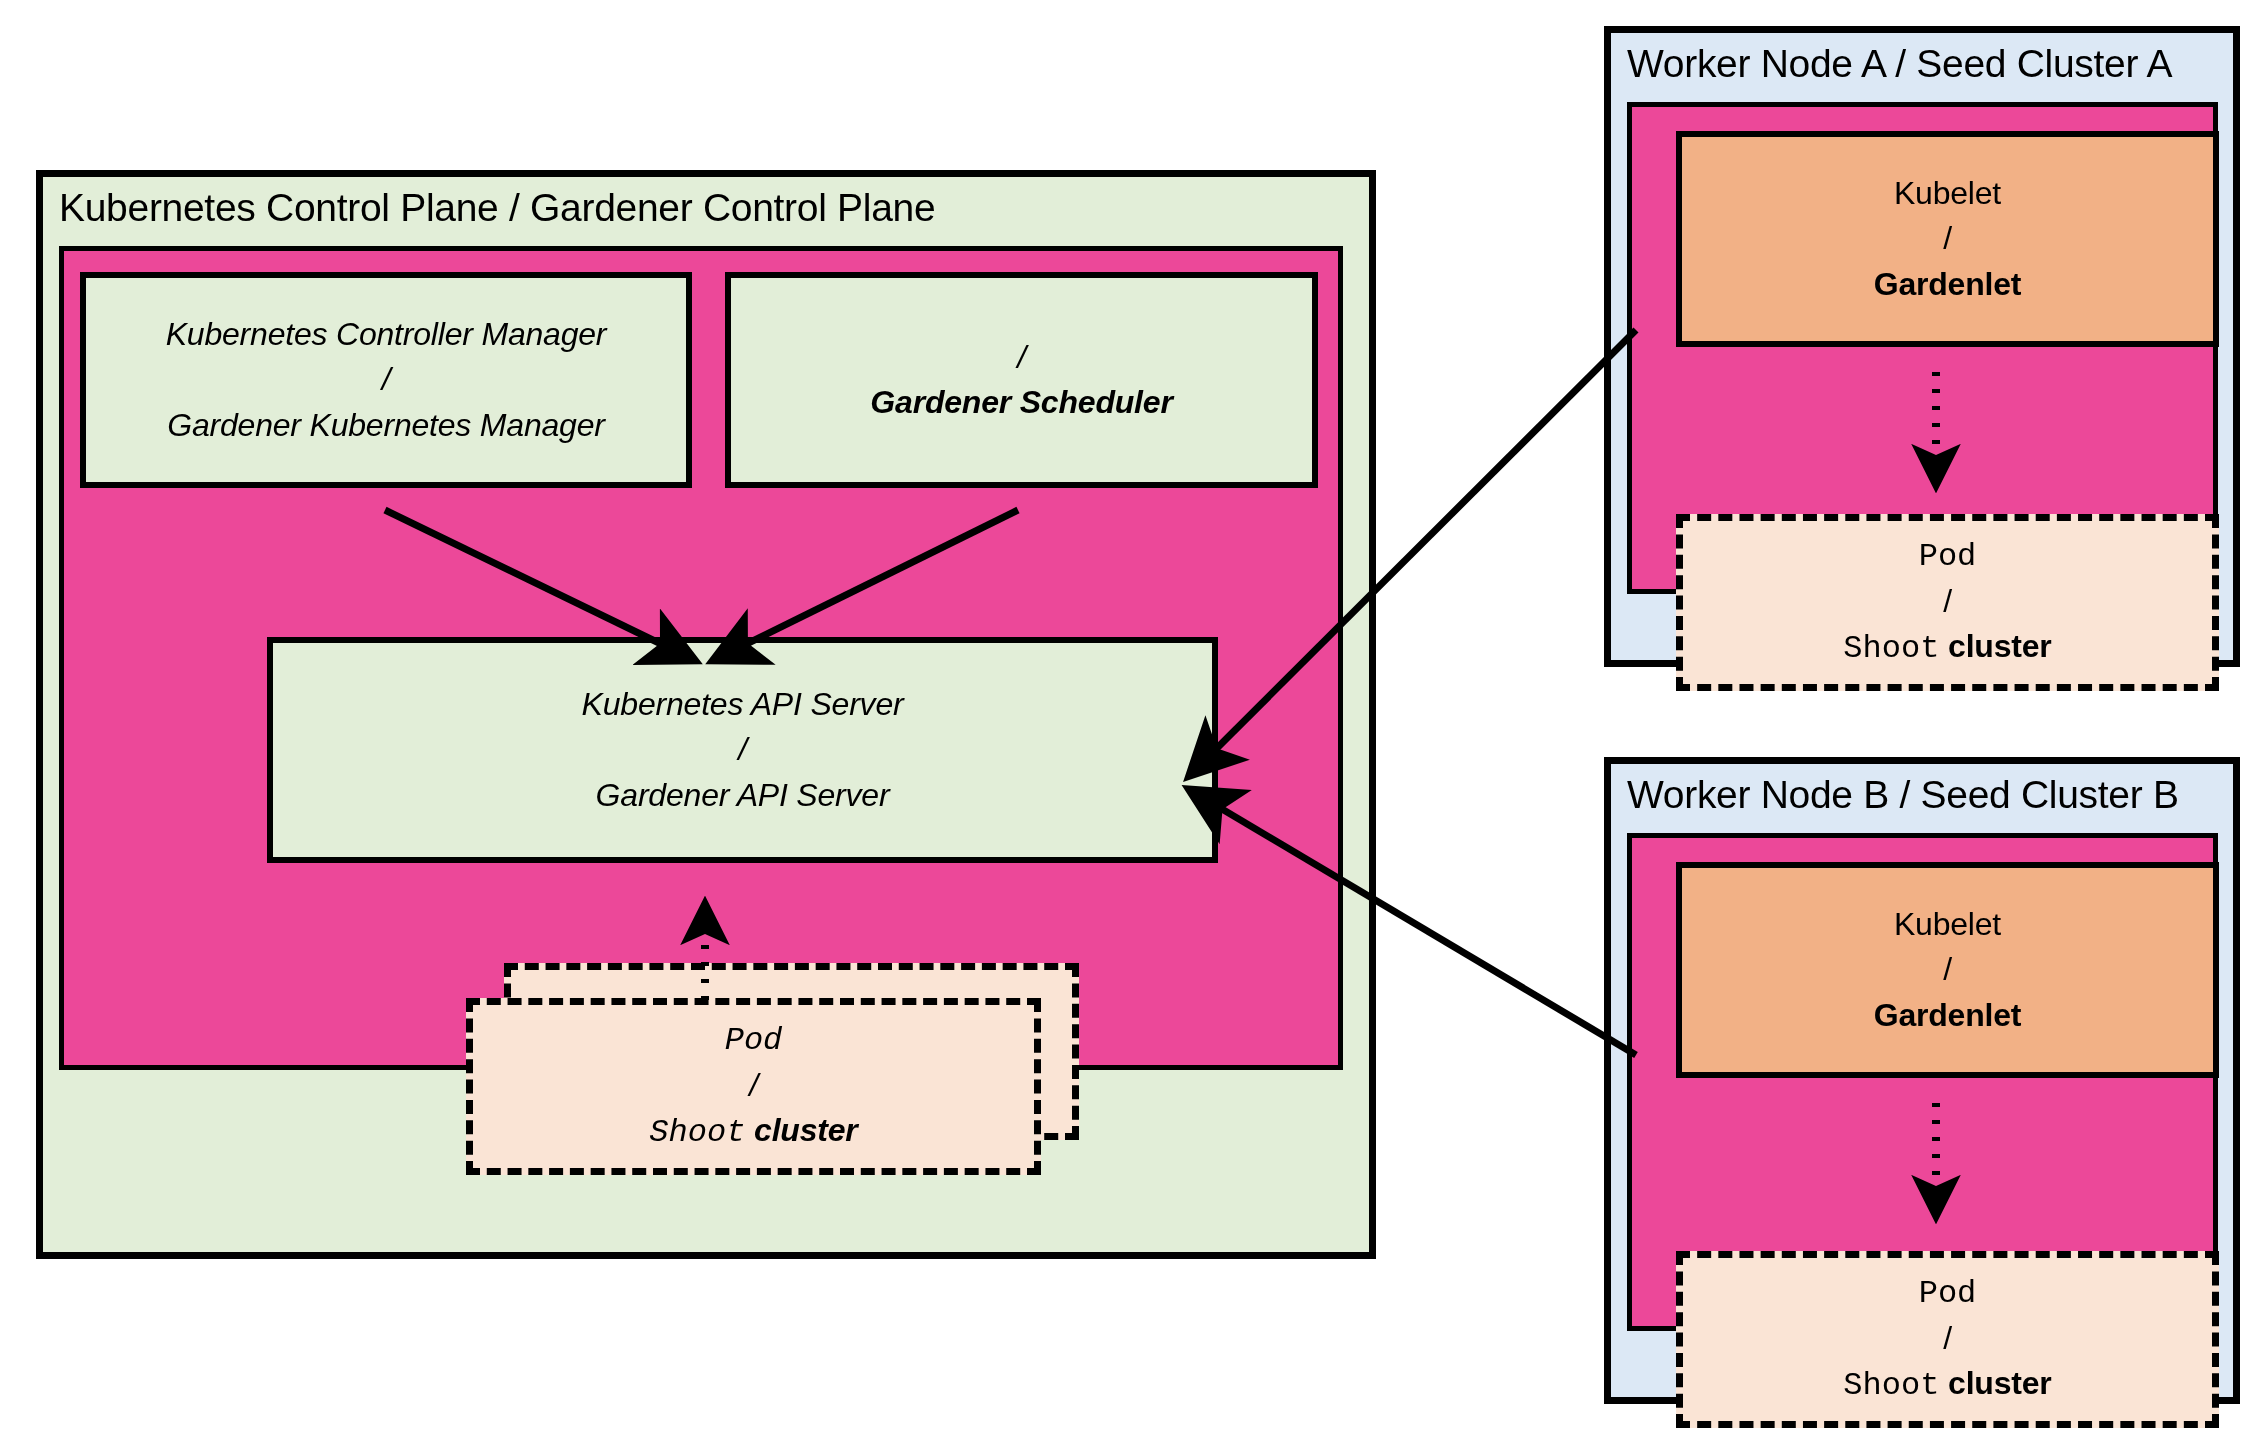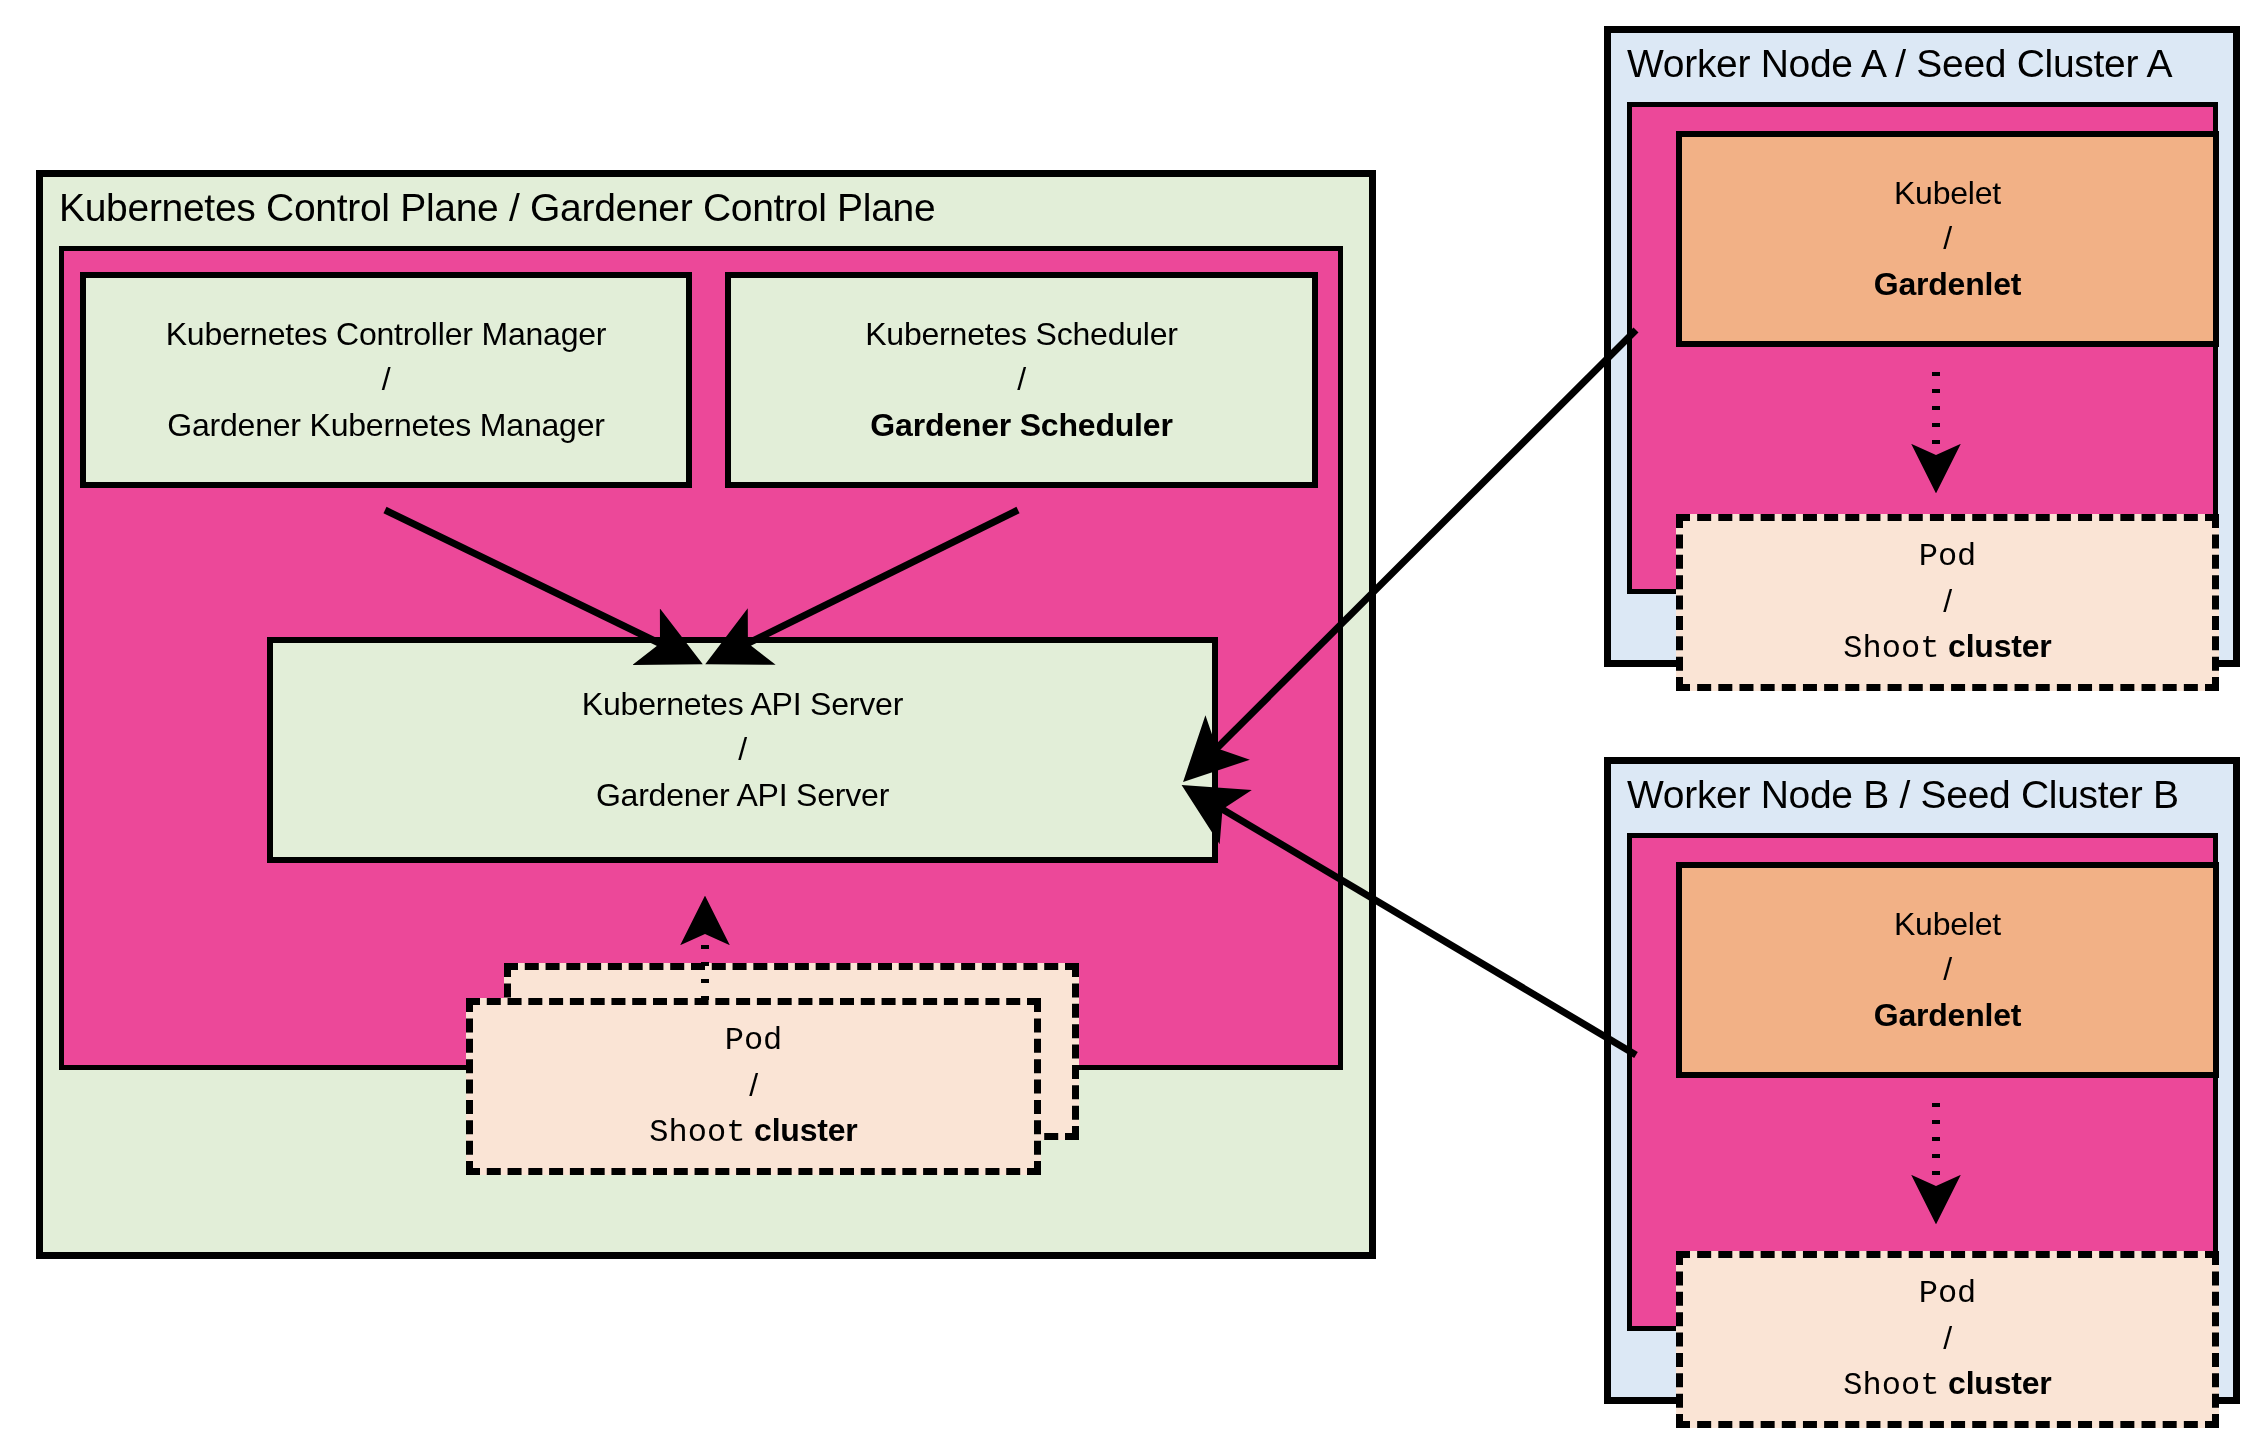--- a/index.html
+++ b/index.html
@@ -86,33 +86,32 @@
 </style>
 </head>
 <body>
 
 <div id="canvas">
 
   <div class="abs outer-green" style="left:36px; top:170px; width:1340px; height:1089px;">
 
     <div class="container-title" style="left:16px; top:11px;text-align:right;">Kubernetes Control Plane / Gardener Control Plane</div>
 
-    <div class="abs inner-gray" style="left:16px; top:69px; width:1284px; height:824px;">
+    <div class="abs inner-gray" style="left:16px; top:69px; width:1284px; height:824px;font-style:italic;">
 
       <div class="abs box-green" style="left:16px; top:21px; width:612px; height:216px;">
         <div class="cell-text">
           <span class="ln">Kubernetes Controller Manager</span>
           <span class="ln slash">/</span>
           <span class="ln">Gardener Kubernetes Manager</span>
         </div>
       </div>
 
       <div class="abs box-green" style="left:661px; top:21px; width:593px; height:216px;">
         <div class="cell-text">
-          <span class="ln">Kubernetes Scheduler</span>
           <span class="ln slash">/</span>
           <span class="ln bold">Gardener Scheduler</span>
         </div>
       </div>
 
       <div class="abs box-green" style="left:203px; top:386px; width:951px; height:226px;">
         <div class="cell-text">
           <span class="ln">Kubernetes API Server</span>
           <span class="ln slash">/</span>
           <span class="ln">Gardener API Server</span>

